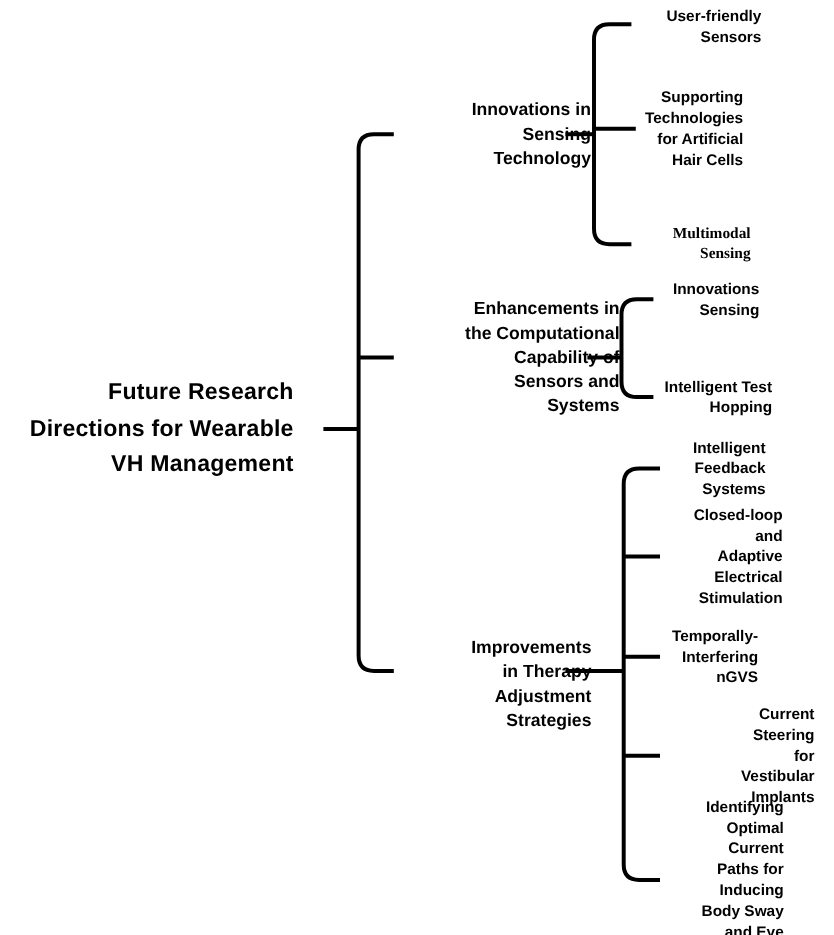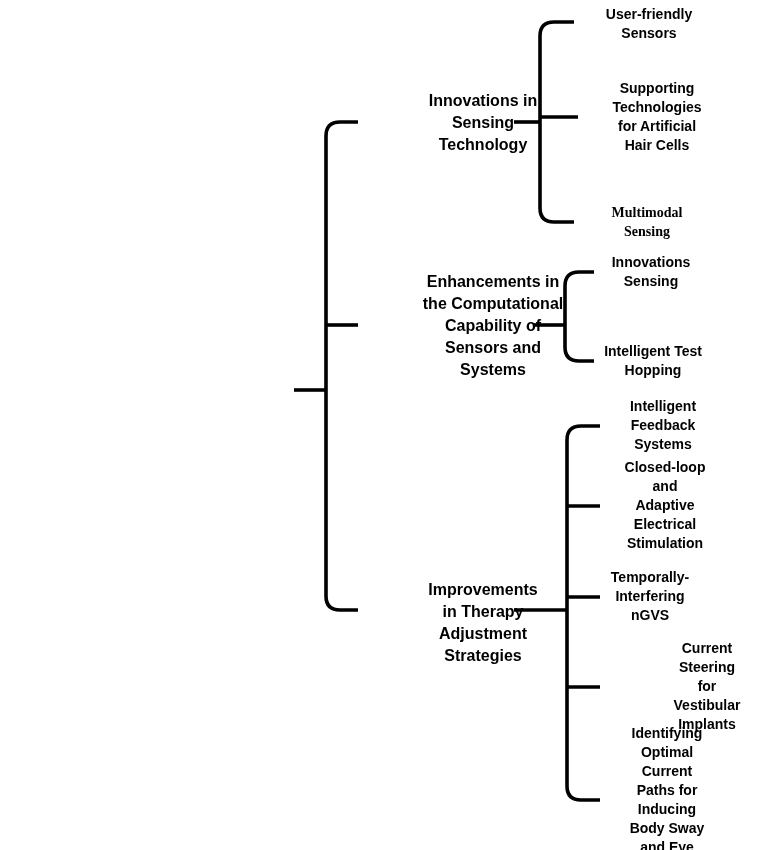--- a/index.html
+++ b/index.html
@@ -24,21 +24,21 @@
   }
   #connectors path {
     fill: none;
     stroke: #000000;
     stroke-width: 3.6;
     stroke-linejoin: round;
   }
   .node {
     position: absolute;
     transform: translate(-50%, -50%);
-    text-align: center;
+    text-align: right;
     white-space: pre-line;
     font-weight: 700;
     color: #000000;
   }
   .root {
     font-size: 21px;
     line-height: 1.55;
     letter-spacing: 0.2px;
   }
   .branch {
@@ -70,40 +70,43 @@
     <path d="M 534 325 H 565"></path>
     <path d="M 594 272 H 579 Q 565 272 565 286 V 347 Q 565 361 579 361 H 594"></path>
 
     <path d="M 514 610 H 567"></path>
     <path d="M 600 426 H 581 Q 567 426 567 440 V 786 Q 567 800 581 800 H 600"></path>
     <path d="M 567 506 H 600"></path>
     <path d="M 567 597 H 600"></path>
     <path d="M 567 687 H 600"></path>
   </svg>
 
+  <div class="node root" style="left:147px; top:390px;">Future Research
+Directions for Wearable
+VH Management</div>
 
   <div class="node branch" style="left:446px; top:123px;">Innovations in
 Sensing
 Technology</div>
 
   <div class="node branch" style="left:456px; top:326px;">Enhancements in
 the Computational
 Capability of
 Sensors and
 Systems</div>
 
   <div class="node branch" style="left:446px; top:623px;">Improvements
 in Therapy
 Adjustment
 Strategies</div>
 
   <div class="node leaf" style="left:649px; top:24px;">User-friendly
 Sensors</div>
 
-  <div class="node leaf" style="left:657px; top:117px;">Supporting
+  <div class="node leaf" style="left:631px; top:117px;">Supporting
 Technologies
 for Artificial
 Hair Cells</div>
 
   <div class="node leaf" style="left:647px; top:222px;font-family:Liberation Serif, serif;">Multimodal
 Sensing</div>
 
   <div class="node leaf" style="left:651px; top:272px;">Innovations
 Sensing</div>
 

